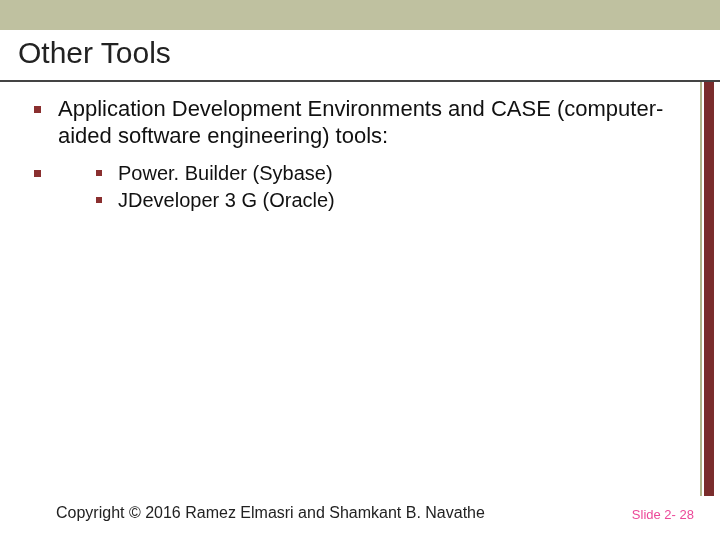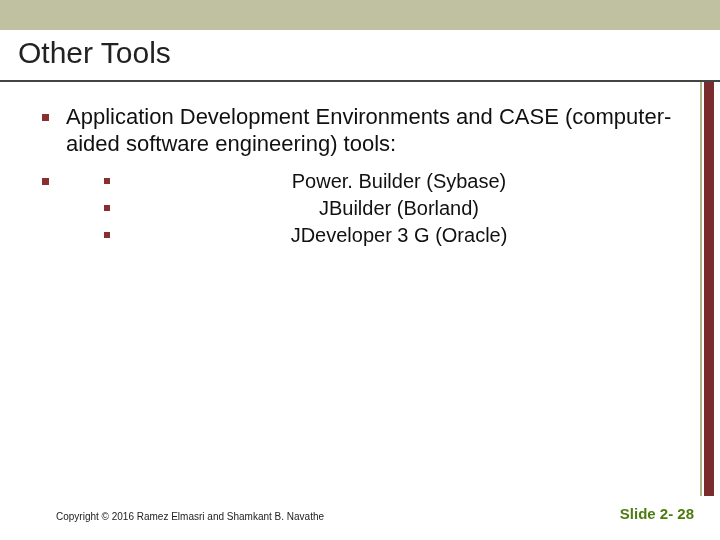--- a/index.html
+++ b/index.html
@@ -63,21 +63,21 @@
   }
   .content {
     position: absolute;
     top: 96px;
     left: 28px;
     right: 40px;
   }
   ul.level1 {
     list-style: none;
     padding: 0;
-    margin: 8px;
+    margin: 0;
   }
   ul.level1 > li {
     position: relative;
     padding-left: 30px;
     font-size: 22px;
     line-height: 1.22;
     color: #111;
     margin-bottom: 2px;
   }
   ul.level1 > li::before {
@@ -86,21 +86,20 @@
     left: 6px;
     top: 10px;
     width: 7px;
     height: 7px;
     background: #8a2f2f;
   }
   ul.level2 {
     list-style: none;
     padding: 0;
     margin: 10px 0 0 32px;
-    text-align: center;
   }
   ul.level2 > li {
     position: relative;
     padding-left: 28px;
     font-size: 20px;
     line-height: 1.35;
     color: #111;
   }
   ul.level2 > li::before {
     content: "";
@@ -115,27 +114,27 @@
     position: absolute;
     left: 0;
     right: 0;
     bottom: 18px;
     display: flex;
     justify-content: space-between;
     align-items: flex-end;
     padding: 0 26px 0 56px;
   }
   .copyright {
-    font-size: 10px;
+    font-size: 16px;
     color: #222;
   }
   .slide-num {
-    font-size: 15px;
-    font-weight: bold;
-    color: #4d7c0f;
+    font-size: 13px;
+    font-weight: normal;
+    color: #ec4899;
   }
 </style>
 </head>
 <body>
 
 <div class="slide">
   <div class="top-bar"></div>
 
   <div class="title-area">
     <h1 class="title">Other Tools</h1>
@@ -149,23 +148,20 @@
     <ul class="level1">
       <li>
         <span>Application Development Environments and CASE (computer-aided software engineering) tools:</span>
       </li>
       <li>
         <ul class="level2">
           <li>
             <span>Power. Builder (Sybase)</span>
           </li>
           <li>
-            <span>JBuilder (Borland)</span>
-          </li>
-          <li>
             <span>JDeveloper 3 G (Oracle)</span>
           </li>
         </ul>
       </li>
     </ul>
   </div>
 
   <div class="footer">
     <span class="copyright">Copyright © 2016 Ramez Elmasri and Shamkant B. Navathe</span>
     <span class="slide-num">Slide 2- 28</span>

